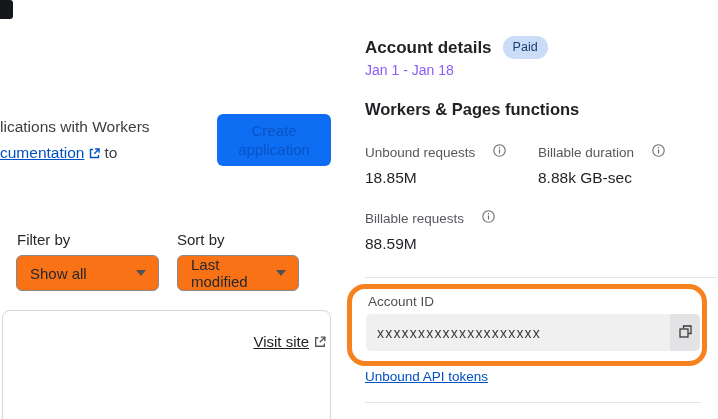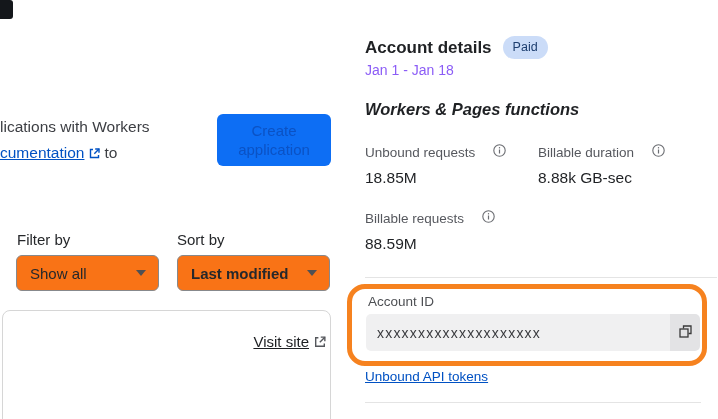--- a/index.html
+++ b/index.html
@@ -36,21 +36,21 @@
   .ctl-label { font-size: 15px; color: #26282b; }
   .filter-label { left: 17px; top: 231px; }
   .sort-label { left: 177px; top: 231px; }
   .select {
     top: 255px; height: 36px; background: #f97316;
     border: 1px solid #87898c; border-radius: 6px;
     display: flex; align-items: center; justify-content: space-between;
     padding: 0 12px 0 13px; font-size: 15px; color: #26282b; cursor: pointer;
   }
   .select-filter { left: 16px; width: 143px; }
-  .select-sort { left: 177px; width: 153px; font-weight: bold; }
+  .select-sort { left: 177px; width: 122px; }
   .chevron {
     width: 0; height: 0; border-left: 5px solid transparent;
     border-right: 5px solid transparent; border-top: 6px solid #4e5054;
   }
 
   
   .card {
     left: 2px; top: 310px; width: 329px; height: 130px;
     border: 1px solid #d6d6d6; border-radius: 8px; background: #fff;
   }
@@ -60,21 +60,21 @@
     text-decoration: underline; cursor: pointer;
   }
 
   
   .acct-title { left: 365px; top: 36px; font-size: 17px; font-weight: 700; color: #1f2124; display: flex; align-items: center; }
   .badge {
     margin-left: 11px; background: #cbdcf8; color: #1c3d6e;
     font-size: 12.5px; font-weight: 400; padding: 4px 10px 5px; border-radius: 13px;
   }
   .date-range { left: 365px; top: 62px; font-size: 14px; color: #8b5cf6; }
-  .section-title { left: 365px; top: 100px; font-size: 16.5px; font-weight: 700; color: #1f2124; font-style: italic; }
+  .section-title { left: 365px; top: 100px; font-size: 16.5px; font-weight: 700; color: #1f2124; }
 
   .stat-label { font-size: 13.5px; color: #56585e; display: flex; align-items: center; gap: 18px; }
   .stat-value { font-size: 15.5px; color: #1f2124; margin-top: 9px; }
   .stat-1 { left: 365px; top: 144px; }
   .stat-2 { left: 538px; top: 144px; }
   .stat-3 { left: 365px; top: 210px; }
 
   .divider { height: 1px; background: #e4e4e4; }
   .divider-1 { left: 365px; top: 277px; width: 352px; }
   .divider-2 { left: 365px; top: 402px; width: 336px; }

